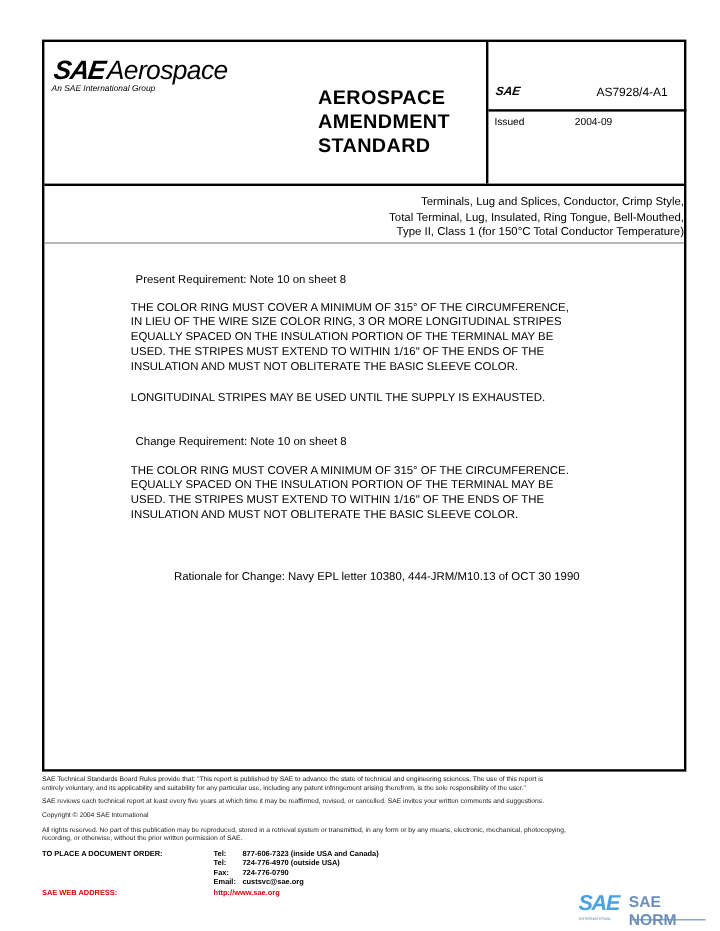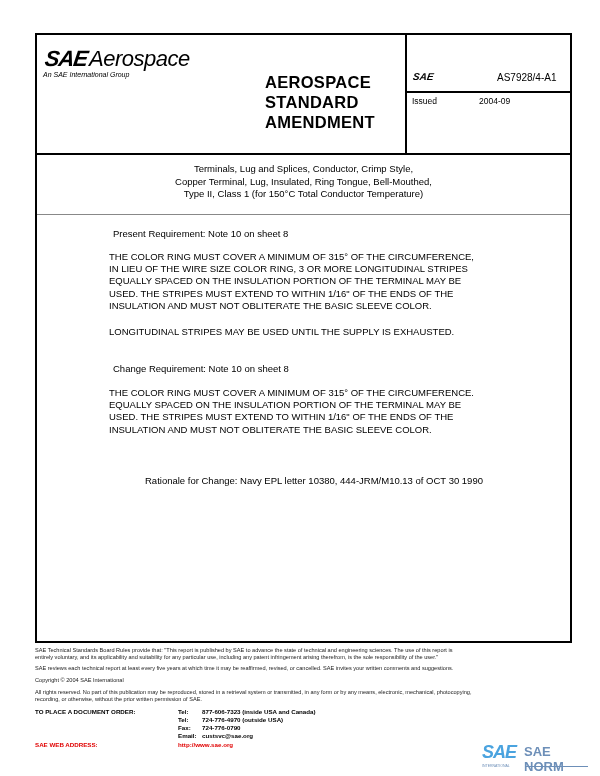--- a/index.html
+++ b/index.html
@@ -16,21 +16,21 @@
 
   .hdr-title { position: absolute; left: 228px; top: 37px; font-weight: bold; font-size: 16.5px; line-height: 20px; letter-spacing: 0.3px; }
   .hdr-right { position: absolute; left: 368px; top: 0; width: 165px; height: 118px; border-left: 2px solid #000; }
   .docno-row { position: absolute; left: 0; top: 0; width: 165px; height: 56px; border-bottom: 2px solid #000; }
   .sae-mini { position: absolute; left: 6px; top: 36px; font-weight: bold; font-style: italic; font-size: 10px; transform: skewX(-8deg); }
   .docno { position: absolute; left: 42px; top: 37px; font-size: 10px; margin-left: 48px; }
   .issued-lbl { position: absolute; left: 5px; top: 61px; font-size: 8.5px; }
   .issued-val { position: absolute; left: 72px; top: 61px; font-size: 8.5px; }
 
   
-  .title-block { position: absolute; left: 0; top: 118px; width: 533px; height: 62px; border-bottom: 1px solid #888; text-align: center; font-size: 9.5px; line-height: 12.5px; padding-top: 10px; box-sizing: border-box; }
+  .title-block { position: absolute; left: 0; top: 118px; width: 533px; height: 50px; border-bottom: 1px solid #888; text-align: right; font-size: 9.5px; line-height: 12.5px; padding-top: 10px; box-sizing: border-box; }
 
   
   .body { position: absolute; left: 0; top: 181px; width: 533px; }
   .label { position: absolute; left: 36px; font-size: 9.5px; margin-left: 40px; }
   .para { position: absolute; left: 72px; width: 450px; font-size: 9.5px; line-height: 12.2px; }
 
   
   .foot { position: absolute; left: 35px; width: 540px; font-size: 5.6px; line-height: 7.4px; color: #222; }
   .order-lbl { position: absolute; left: 35px; top: 708px; font-size: 6.2px; font-weight: bold; }
   .web-lbl { position: absolute; left: 35px; top: 741px; font-size: 6.2px; font-weight: bold; color: #e00000; }
@@ -49,36 +49,36 @@
 
 <div class="frame">
   <div class="hdr">
     <div class="hdr-logo">
       <span class="logo-mark">SAE</span>
       <span class="logo-word">Aerospace</span>
       <span class="logo-sub">An SAE International Group</span>
     </div>
     <div class="hdr-title">
       <div>AEROSPACE</div>
+      <div>AMENDMENT</div>
       <div>STANDARD</div>
-      <div>AMENDMENT</div>
     </div>
     <div class="hdr-right">
       <div class="docno-row">
         <span class="sae-mini">SAE</span>
         <span class="docno">AS7928/4-A1</span>
       </div>
       <span class="issued-lbl">Issued</span>
       <span class="issued-val">2004-09</span>
     </div>
   </div>
 
   <div class="title-block">
     <div>Terminals, Lug and Splices, Conductor, Crimp Style,</div>
-    <div>Copper Terminal, Lug, Insulated, Ring Tongue, Bell-Mouthed,</div>
+    <div>Total Terminal, Lug, Insulated, Ring Tongue, Bell-Mouthed,</div>
     <div>Type II, Class 1 (for 150°C Total Conductor Temperature)</div>
   </div>
 
   <div class="body">
     <div class="label" style="top:12px;">Present Requirement: Note 10 on sheet 8</div>
     <div class="para" style="top:35px;">
       <div>THE COLOR RING MUST COVER A MINIMUM OF 315° OF THE CIRCUMFERENCE,</div>
       <div>IN LIEU OF THE WIRE SIZE COLOR RING, 3 OR MORE LONGITUDINAL STRIPES</div>
       <div>EQUALLY SPACED ON THE INSULATION PORTION OF THE TERMINAL MAY BE</div>
       <div>USED. THE STRIPES MUST EXTEND TO WITHIN 1/16" OF THE ENDS OF THE</div>

